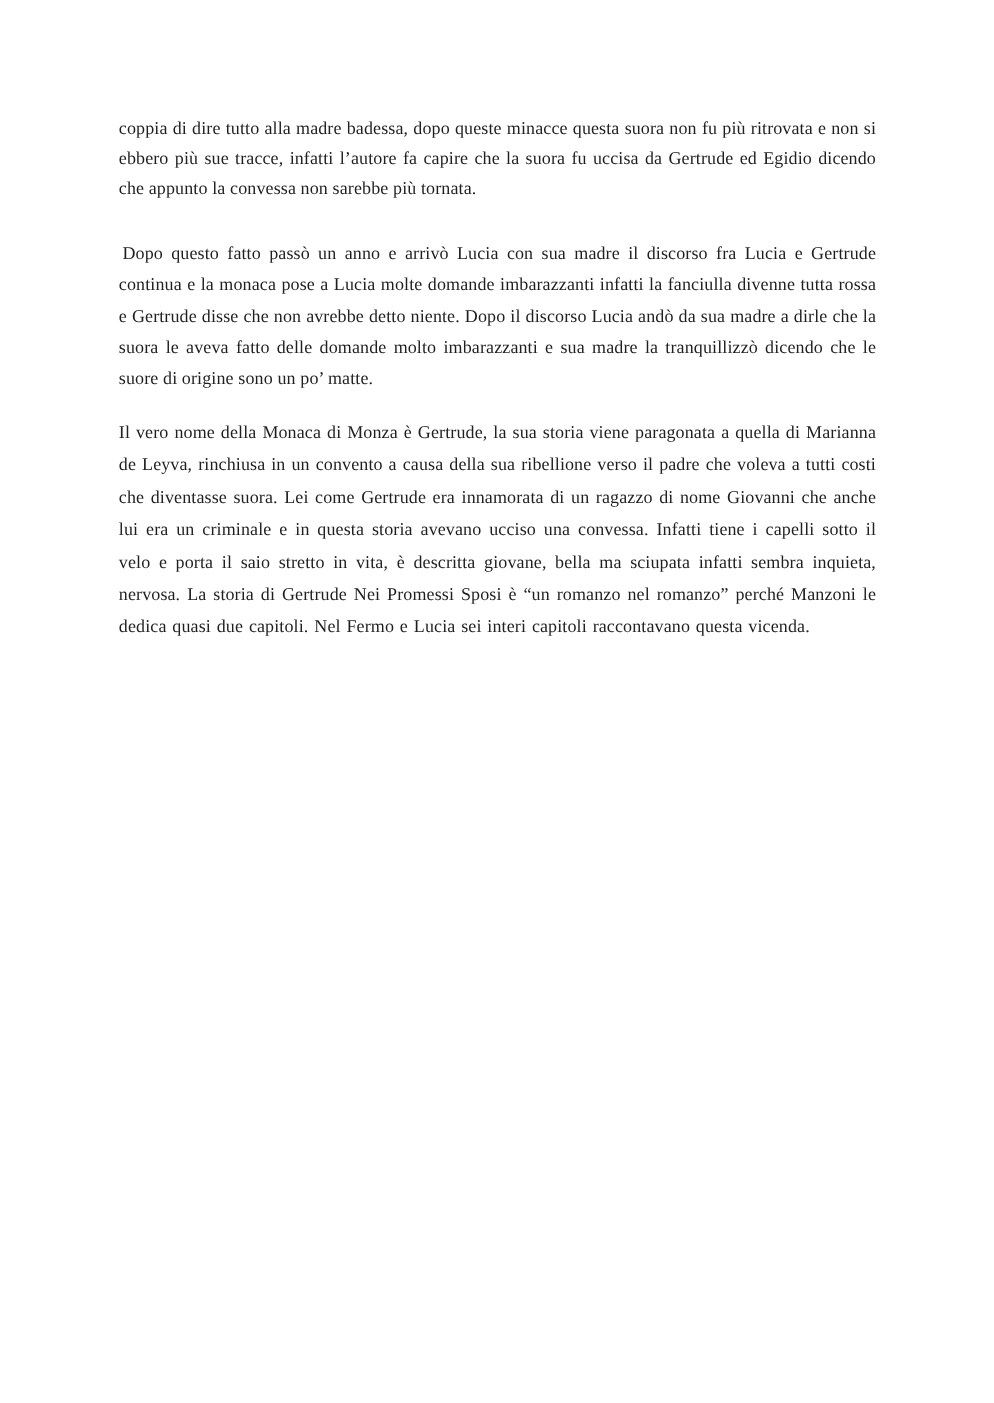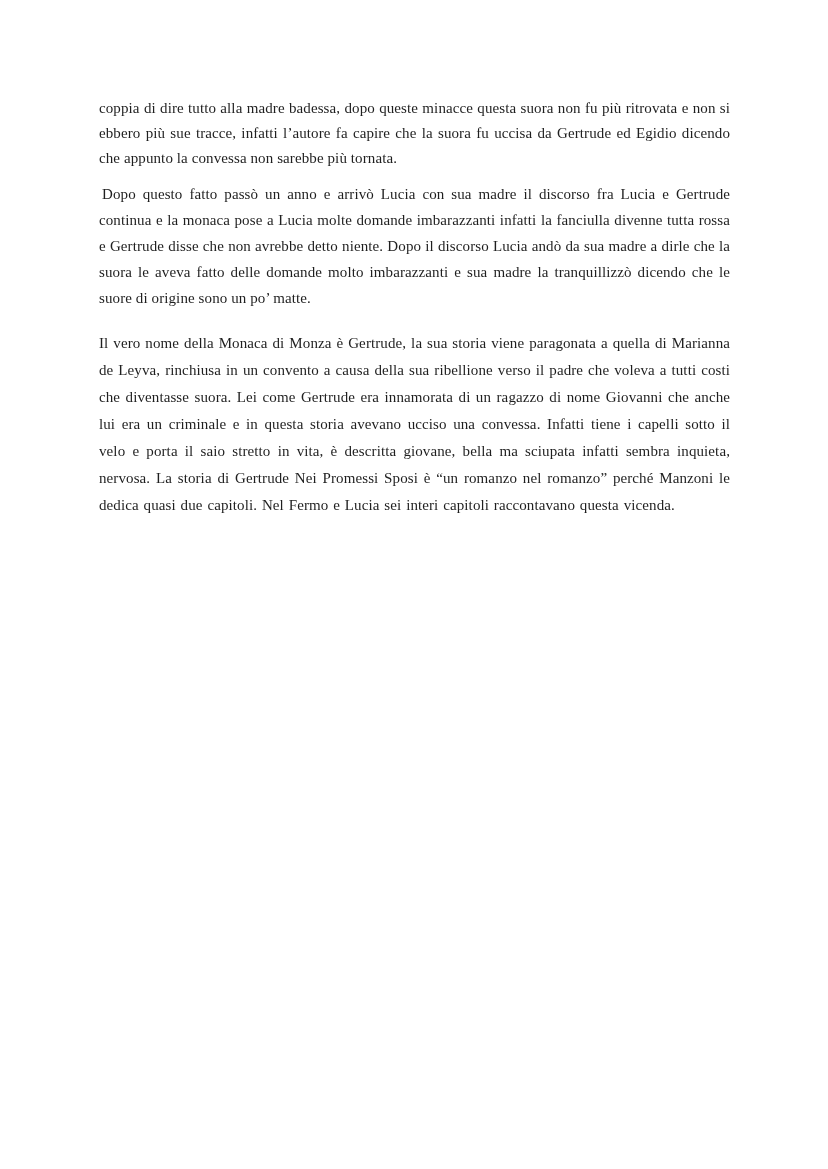--- a/index.html
+++ b/index.html
@@ -22,21 +22,21 @@
   .para {
     margin: 0;
     text-align: justify;
     font-size: 15px;
     letter-spacing: 0.1px;
   }
   .para-1 {
     line-height: 25px;
   }
   .para-2 {
-    margin-top: 10px;
+    margin-top: 28px;
     line-height: 26px;
     text-indent: 3px;
   }
   .para-3 {
     margin-top: 19px;
     line-height: 27px;
     word-spacing: 1px;
   }
 </style>
 </head>

